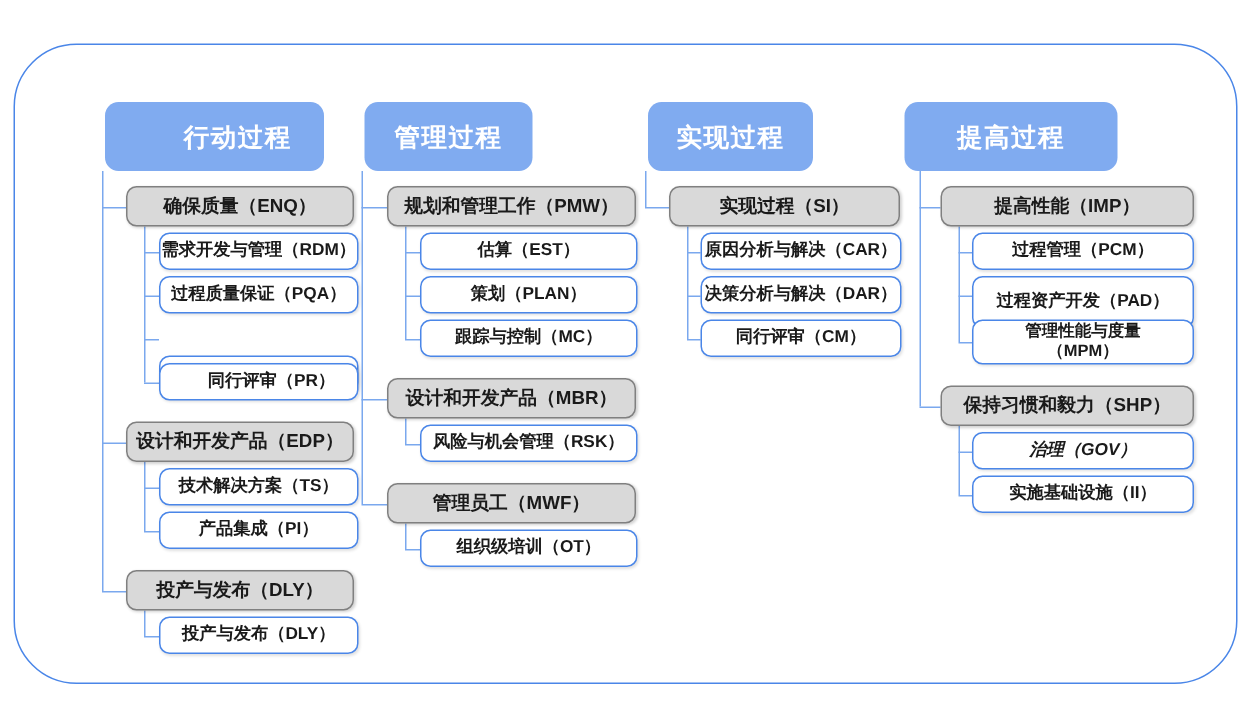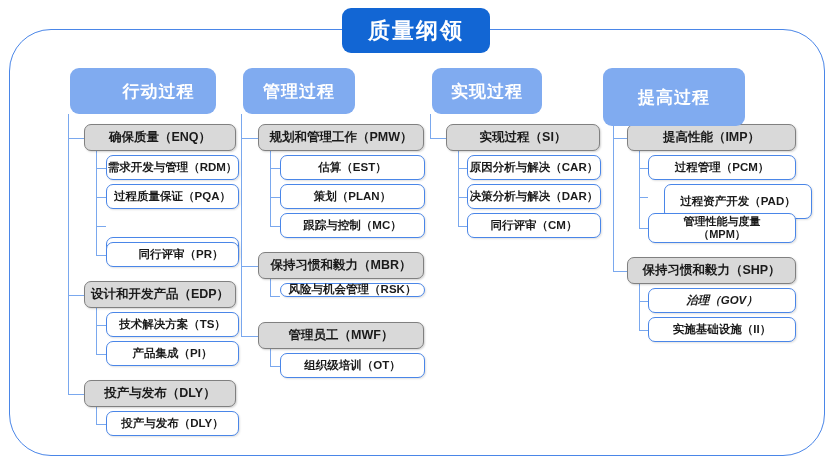--- a/index.html
+++ b/index.html
@@ -103,21 +103,20 @@
   .node.child.two-line{font-size:11px;}
   .node .ln{display:block;}
 </style>
 </head>
 <body>
 
 <div id="canvas">
 
   <div class="outer-frame"></div>
 
-  <div class="root-title">质量纲领</div>
 
   <div id="dynamic-layer">
       <div class="col-header" style="left: 70px; top: 68px; width: 115px; height: 46px; padding-left: 31px;">行动过程</div>
       <div class="node parent" style="left: 84px; top: 124px; width: 152px; height: 27px;">确保质量（ENQ）</div>
       <div class="stub" style="left: 68px; top: 138px; width: 16px; height: 1px;"></div>
       <div class="node child" style="left: 106px; top: 155px; width: 133px; height: 25px;">需求开发与管理（RDM）</div>
       <div class="stub" style="left: 96px; top: 168px; width: 10px; height: 1px;"></div>
       <div class="node child" style="left: 106px; top: 184px; width: 133px; height: 25px;">过程质量保证（PQA）</div>
       <div class="stub" style="left: 96px; top: 197px; width: 10px; height: 1px;"></div>
       <div class="node child" style="left: 106px; top: 213px; width: 133px; height: 25px; margin-top: 24px;">验证与确认（VV）</div>
@@ -141,48 +140,48 @@
       <div class="col-header" style="left: 243px; top: 68px; width: 112px; height: 46px;">管理过程</div>
       <div class="node parent" style="left: 258px; top: 124px; width: 166px; height: 27px;">规划和管理工作（PMW）</div>
       <div class="stub" style="left: 241px; top: 138px; width: 17px; height: 1px;"></div>
       <div class="node child" style="left: 280px; top: 155px; width: 145px; height: 25px;">估算（EST）</div>
       <div class="stub" style="left: 270px; top: 168px; width: 10px; height: 1px;"></div>
       <div class="node child" style="left: 280px; top: 184px; width: 145px; height: 25px;">策划（PLAN）</div>
       <div class="stub" style="left: 270px; top: 197px; width: 10px; height: 1px;"></div>
       <div class="node child" style="left: 280px; top: 213px; width: 145px; height: 25px;">跟踪与控制（MC）</div>
       <div class="stub" style="left: 270px; top: 226px; width: 10px; height: 1px;"></div>
       <div class="subtrunk" style="left: 270px; top: 151px; width: 1px; height: 74.5px;"></div>
-      <div class="node parent" style="left: 258px; top: 252px; width: 166px; height: 27px;">保持习惯和毅力（MBR）</div>
+      <div class="node parent" style="left: 258px; top: 252px; width: 166px; height: 27px;">设计和开发产品（MBR）</div>
       <div class="stub" style="left: 241px; top: 266px; width: 17px; height: 1px;"></div>
-      <div class="node child" style="left: 280px; top: 283px; width: 145px; height: 14px;">风险与机会管理（RSK）</div>
+      <div class="node child" style="left: 280px; top: 283px; width: 145px; height: 25px;">风险与机会管理（RSK）</div>
       <div class="stub" style="left: 270px; top: 296px; width: 10px; height: 1px;"></div>
       <div class="subtrunk" style="left: 270px; top: 279px; width: 1px; height: 16.5px;"></div>
       <div class="node parent" style="left: 258px; top: 322px; width: 166px; height: 27px;">管理员工（MWF）</div>
       <div class="stub" style="left: 241px; top: 336px; width: 17px; height: 1px;"></div>
       <div class="node child" style="left: 280px; top: 353px; width: 145px; height: 25px;">组织级培训（OT）</div>
       <div class="stub" style="left: 270px; top: 366px; width: 10px; height: 1px;"></div>
       <div class="subtrunk" style="left: 270px; top: 349px; width: 1px; height: 16.5px;"></div>
       <div class="trunk" style="left: 241px; top: 114px; width: 1px; height: 221.5px;"></div>
       <div class="col-header" style="left: 432px; top: 68px; width: 110px; height: 46px;">实现过程</div>
       <div class="node parent" style="left: 446px; top: 124px; width: 154px; height: 27px;">实现过程（SI）</div>
       <div class="stub" style="left: 430px; top: 138px; width: 16px; height: 1px;"></div>
       <div class="node child" style="left: 467px; top: 155px; width: 134px; height: 25px;">原因分析与解决（CAR）</div>
       <div class="stub" style="left: 458px; top: 168px; width: 9px; height: 1px;"></div>
       <div class="node child" style="left: 467px; top: 184px; width: 134px; height: 25px;">决策分析与解决（DAR）</div>
       <div class="stub" style="left: 458px; top: 197px; width: 9px; height: 1px;"></div>
       <div class="node child" style="left: 467px; top: 213px; width: 134px; height: 25px;">同行评审（CM）</div>
       <div class="stub" style="left: 458px; top: 226px; width: 9px; height: 1px;"></div>
       <div class="subtrunk" style="left: 458px; top: 151px; width: 1px; height: 74.5px;"></div>
       <div class="trunk" style="left: 430px; top: 114px; width: 1px; height: 23.5px;"></div>
-      <div class="col-header" style="left: 603px; top: 68px; width: 142px; height: 58px;">提高过程</div>
+      <div class="col-header" style="left: 603px; top: 68px; width: 142px; height: 46px;">提高过程</div>
       <div class="node parent" style="left: 627px; top: 124px; width: 169px; height: 27px;">提高性能（IMP）</div>
       <div class="stub" style="left: 613px; top: 138px; width: 14px; height: 1px;"></div>
       <div class="node child" style="left: 648px; top: 155px; width: 148px; height: 25px;">过程管理（PCM）</div>
       <div class="stub" style="left: 639px; top: 168px; width: 9px; height: 1px;"></div>
-      <div class="node child" style="left: 664px; top: 184px; width: 148px; height: 35px;">过程资产开发（PAD）</div>
+      <div class="node child" style="left: 648px; top: 184px; width: 148px; height: 35px;">过程资产开发（PAD）</div>
       <div class="stub" style="left: 639px; top: 197px; width: 9px; height: 1px;"></div>
       <div class="node child two-line" style="left: 648px; top: 213px; width: 148px; height: 30px;">
         <div>
           <span class="ln">管理性能与度量</span>
           <span class="ln">（MPM）</span>
         </div>
       </div>
       <div class="stub" style="left: 639px; top: 228px; width: 9px; height: 1px;"></div>
       <div class="subtrunk" style="left: 639px; top: 151px; width: 1px; height: 77px;"></div>
       <div class="node parent" style="left: 627px; top: 257px; width: 169px; height: 27px;">保持习惯和毅力（SHP）</div>

